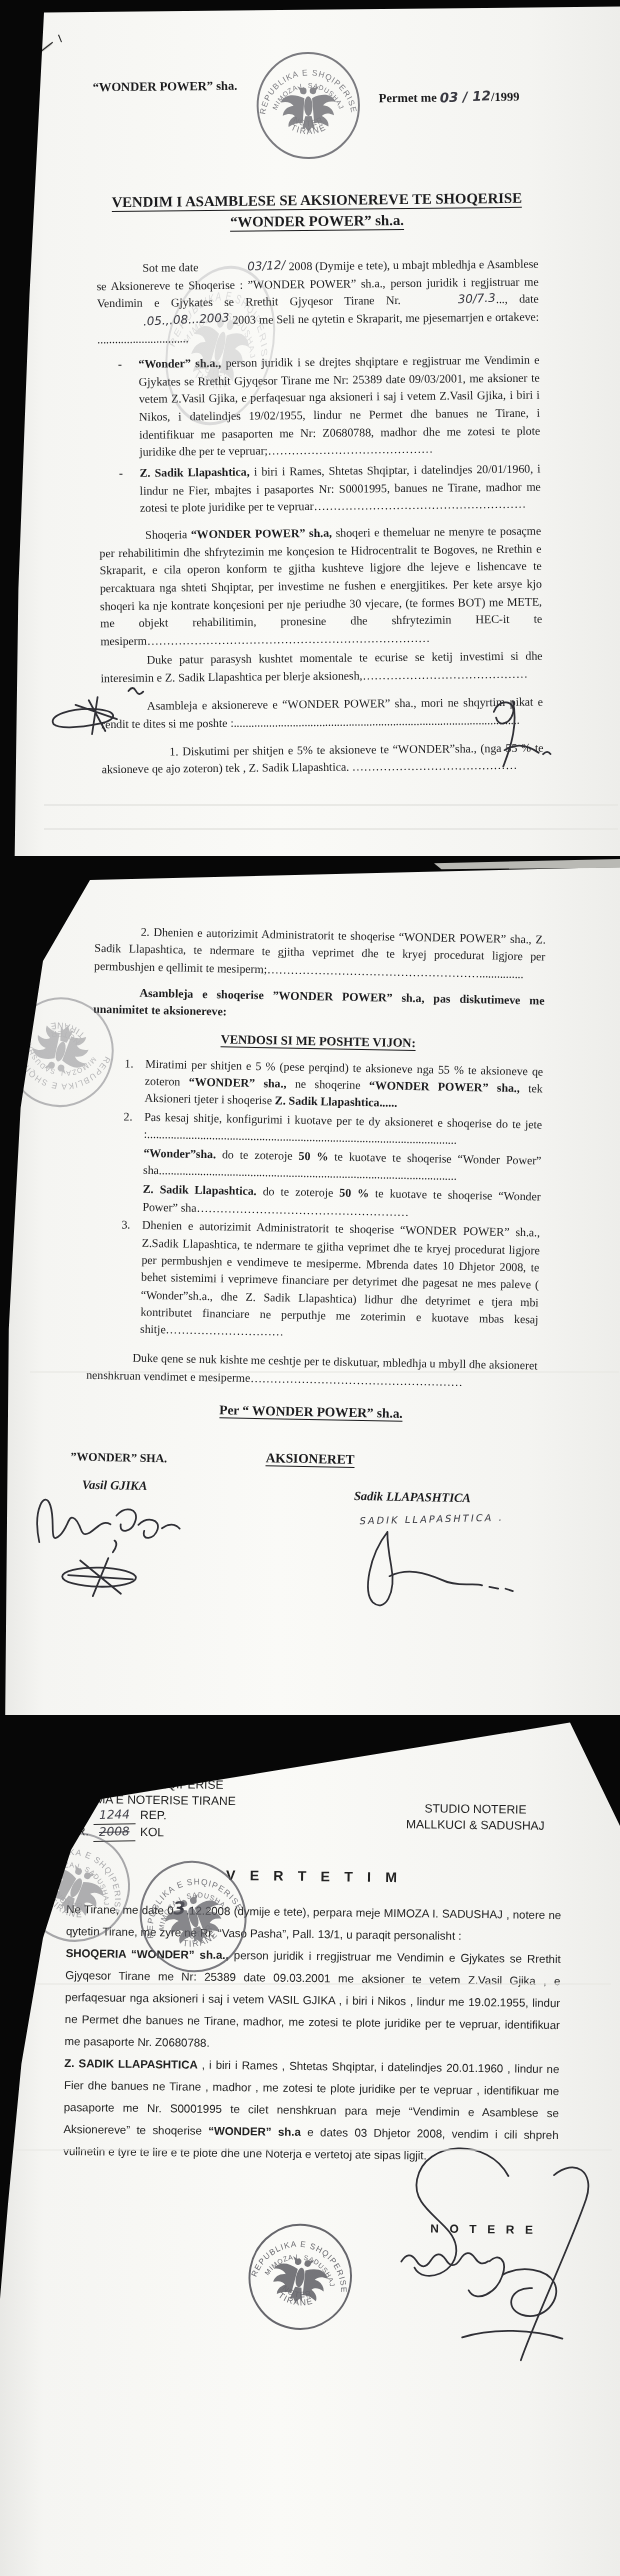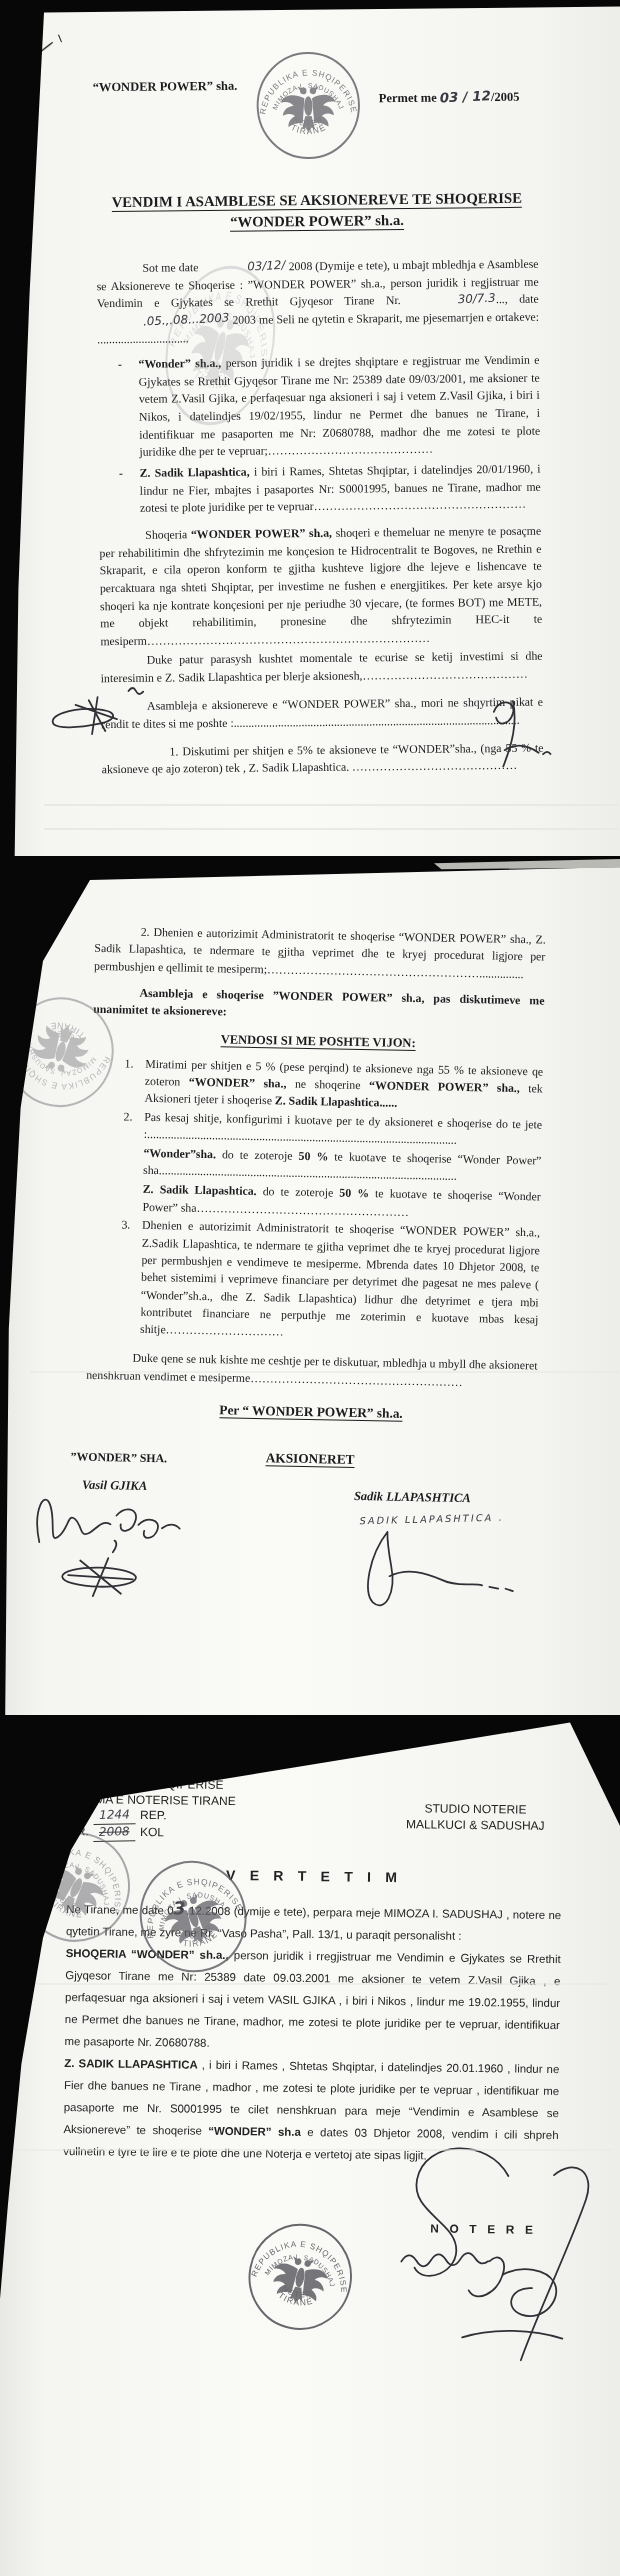--- a/index.html
+++ b/index.html
@@ -93,21 +93,21 @@
     <div class="streak" style="left:44px;top:828px;width:574px;"></div>
 
     <div class="content" id="c1">
       <div class="abs b" style="left:94px;top:78px;font-size:12.5px;">“WONDER POWER” sha.</div>
 
       <svg class="stamp" viewBox="0 0 170 170" preserveAspectRatio="none" style="left:255px;top:49px;width:109px;height:113px;color:#5c5c63;opacity:.8;">
           <use href="#notary-stamp-sym"></use>
         </svg>
 
       <div class="abs b" style="left:380px;top:91px;font-size:12.5px;">
-        <span>Permet me </span><span class="hw" style="font-size:13.3px;">03 / 12</span><span>/2005</span>
+        <span>Permet me </span><span class="hw" style="font-size:13.3px;">03 / 12</span><span>/1999</span>
       </div>
 
       <div class="abs titleblock" style="left:74px;top:190px;width:486px;">
         <span class="uline">VENDIM I ASAMBLESE SE AKSIONEREVE TE SHOQERISE</span><br>
         <span class="uline">“WONDER POWER” sh.a.</span>
       </div>
 
       <svg class="stamp" viewBox="0 0 170 170" preserveAspectRatio="none" style="left:163px;top:259px;width:112px;height:171px;color:#85858c;opacity:.25;transform:rotate(14deg);">
           <use href="#notary-stamp-sym"></use>
         </svg>

